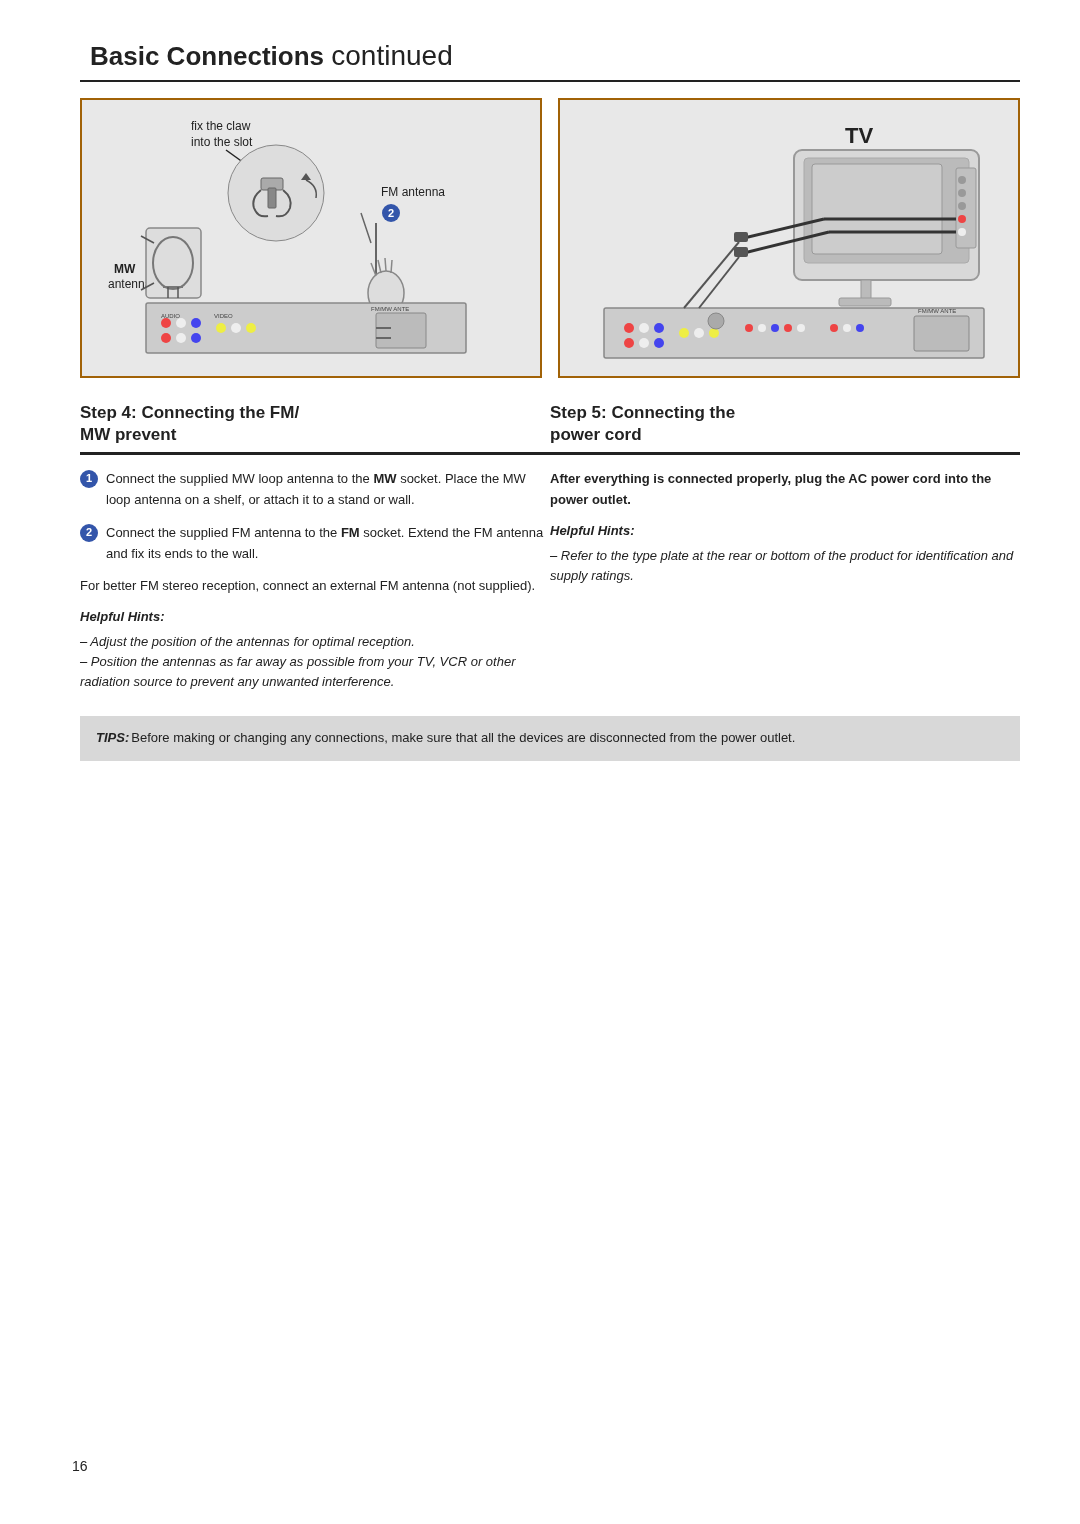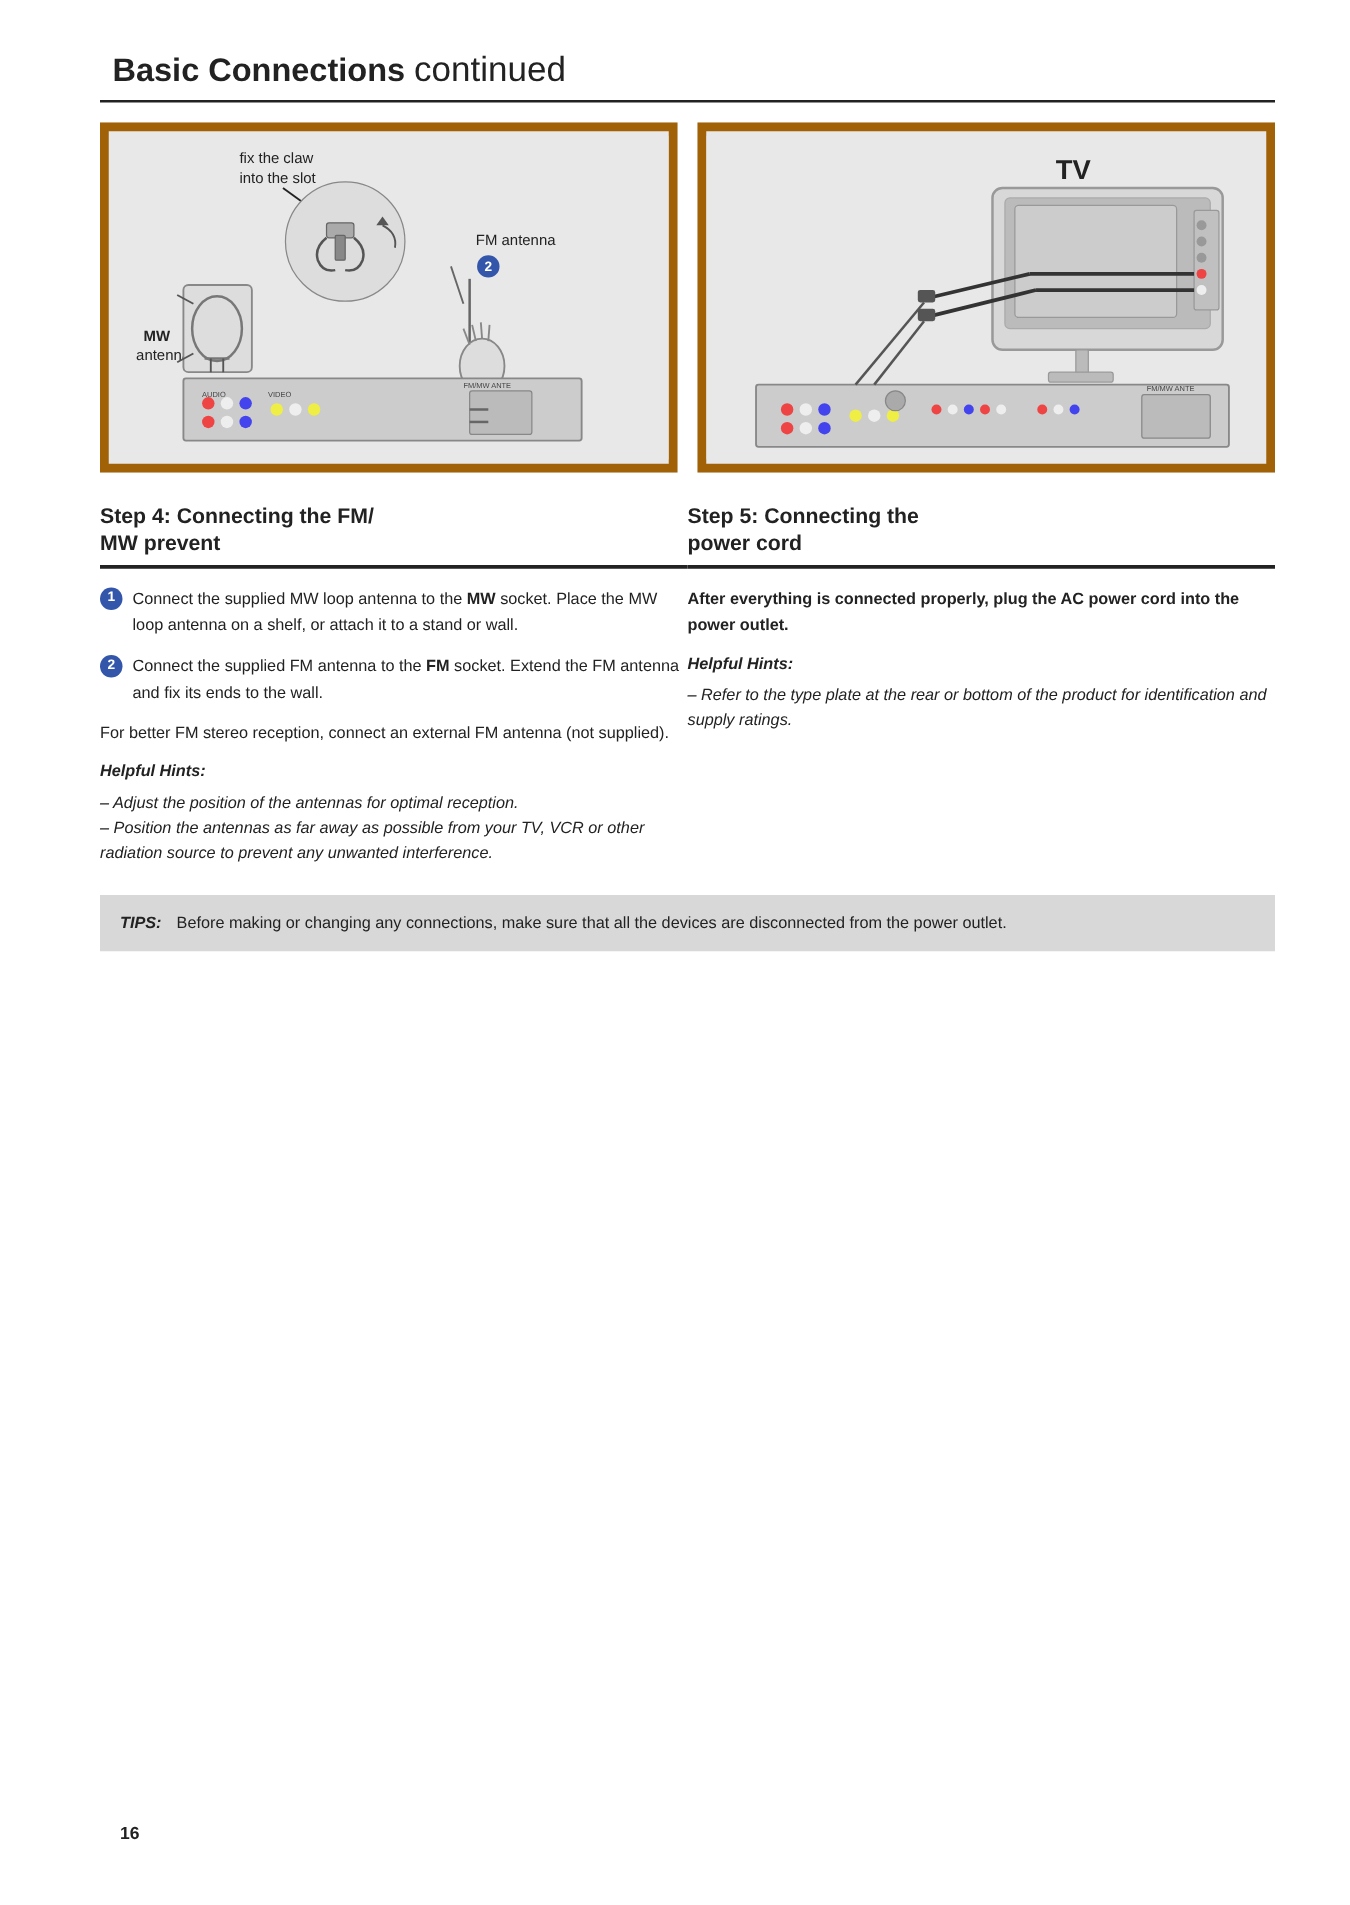--- a/index.html
+++ b/index.html
@@ -70,21 +70,21 @@
     
     .diagrams-row {
       display: flex;
       gap: 16px;
       margin-bottom: 24px;
     }
 
     .diagram-box {
       flex: 1;
       background: #e8e8e8;
-      border: 7px solid #a16207;
+      border: 2px solid #a16207;
       min-height: 280px;
       position: relative;
       display: flex;
       align-items: center;
       justify-content: center;
       overflow: hidden;
     }
 
     
     .diagram-svg {
@@ -166,36 +166,36 @@
     }
 
     
     .tips-box {
       background: #d8d8d8;
       padding: 12px 16px;
       margin-top: 24px;
       font-size: 13px;
       line-height: 1.6;
       display: flex;
-      gap: 12px;
+      gap: 2px;
     }
 
     .tips-box .tips-label {
       font-weight: bold;
       font-style: italic;
       white-space: nowrap;
     }
 
     
     .page-number {
       position: absolute;
       bottom: 50px;
-      left: 96px;
+      left: 72px;
       font-size: 14px;
-      font-weight: bold;
+      font-weight: normal;
     }
   </style>
 </head>
 <body>
 
 <div class="corner-mark tl"></div>
 <div class="corner-mark tr"></div>
 <div class="corner-mark bl"></div>
 <div class="corner-mark br"></div>
 

